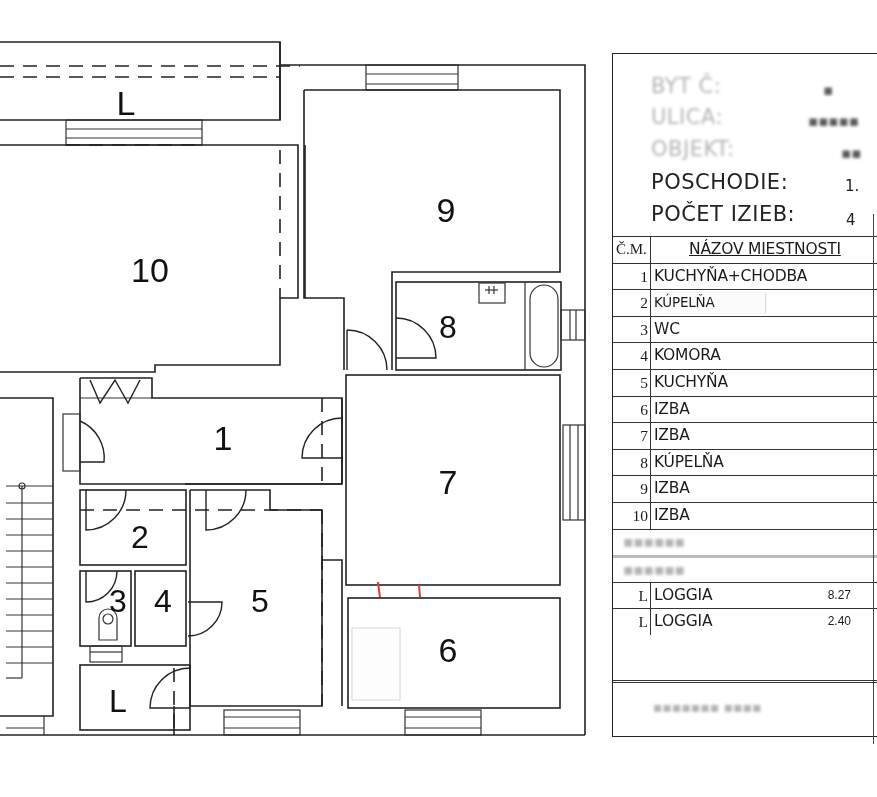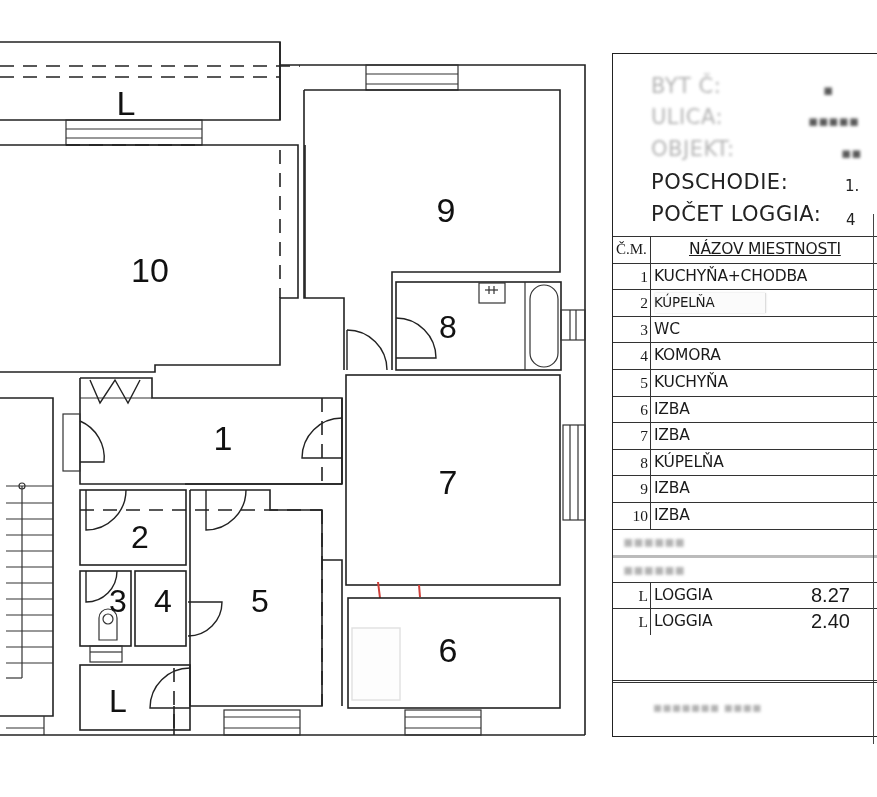--- a/index.html
+++ b/index.html
@@ -15,21 +15,21 @@
 
   #legend { position:absolute; left:612px; top:53px; width:265px; height:684px; border:1.8px solid #222; border-right:none; box-sizing:border-box; background:#fff; }
   .hdr { position:absolute; left:0; top:0; width:100%; height:182px; }
   .hdr-line { position:absolute; left:38px; font-family:"DejaVu Sans", sans-serif; font-size:21px; color:#222; letter-spacing:0.5px; white-space:nowrap; }
   .blur { filter:blur(1.6px); color:#999; opacity:0.75; }
   .hdr-val { position:absolute; font-family:"DejaVu Sans", sans-serif; font-size:15px; color:#222; }
   .tbl { position:absolute; left:0; top:182px; width:100%; }
   .row { position:relative; height:26.6px; border-top:1.6px solid #333; box-sizing:border-box; }
   .row .num { position:absolute; left:0; width:38px; height:100%; border-right:1.6px solid #333; text-align:right; padding-right:2px; box-sizing:border-box; font-family:Liberation Serif, serif; font-size:15.5px; line-height:25px; }
   .row .name { position:absolute; left:41px; height:100%; font-family:"DejaVu Sans", sans-serif; font-size:15.5px; line-height:25px; white-space:nowrap; letter-spacing:-0.2px; }
-  .row .area { position:absolute; left:198px; width:40px; text-align:left; font-family:"Liberation Sans", sans-serif; font-size:20px; line-height:25px; }
+  .row .area { position:absolute; left:198px; width:40px; text-align:right; font-family:"Liberation Sans", sans-serif; font-size:12px; line-height:25px; }
   .row.head .num { font-size:15px; text-align:left; padding-left:3px; }
   .row.head .name { left:76px;text-decoration:underline; }
   .row.nocol .num { border-right:none; }
   .footer { position:absolute; left:0; bottom:0; width:100%; height:56px; border-top:3px double #333; box-sizing:border-box; }
   .footer span { position:absolute; left:40px; top:16px; font-size:14px; }
   .rightcol { position:absolute; right:0; top:160px; width:3px; height:530px; border-left:1.5px solid #444; }
   .patch { position:absolute; left:42px; top:3px; width:110px; height:20px; background:#fbfbfb; border-right:1px solid #ddd; box-shadow:0 0 2px #ddd; }
 </style>
 </head>
 <body>
@@ -190,21 +190,21 @@
 <div id="legend">
   <div class="hdr">
     <div class="hdr-line blur" style="top:20px;">BYT Č:</div>
     <div class="hdr-val blur" style="left:210px; top:27px;">▪</div>
     <div class="hdr-line blur" style="top:51px;">ULICA:</div>
     <div class="hdr-val blur" style="left:195px; top:58px;">▪▪▪▪▪</div>
     <div class="hdr-line blur" style="top:83px;">OBJEKT:</div>
     <div class="hdr-val blur" style="left:228px; top:90px;">▪▪</div>
     <div class="hdr-line" style="top:116px;">POSCHODIE:</div>
     <div class="hdr-val" style="left:232px; top:123px;">1.</div>
-    <div class="hdr-line" style="top:148px;">POČET LOGGIA:</div>
+    <div class="hdr-line" style="top:148px;">POČET IZIEB:</div>
     <div class="hdr-val" style="left:233px; top:157px;">4</div>
   </div>
 
   <div class="tbl">
     <div class="row head">
       <div class="num">Č.M.</div>
       <div class="name">NÁZOV MIESTNOSTI</div>
     </div>
     <div class="row">
       <div class="num">1</div>

